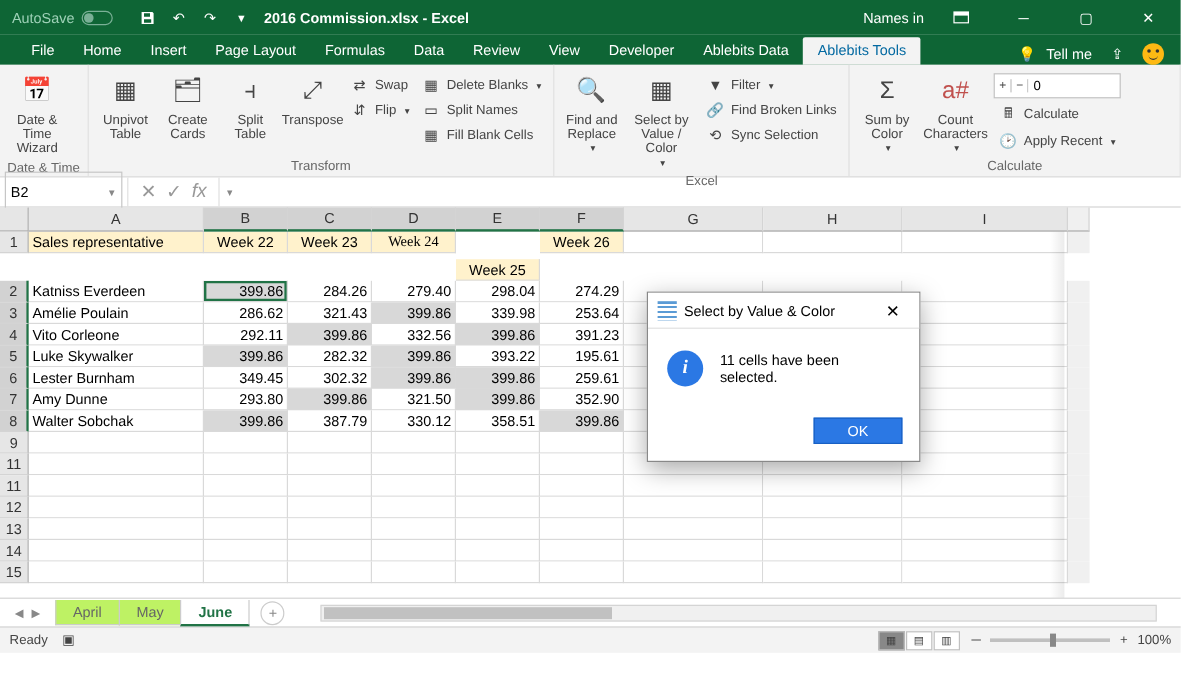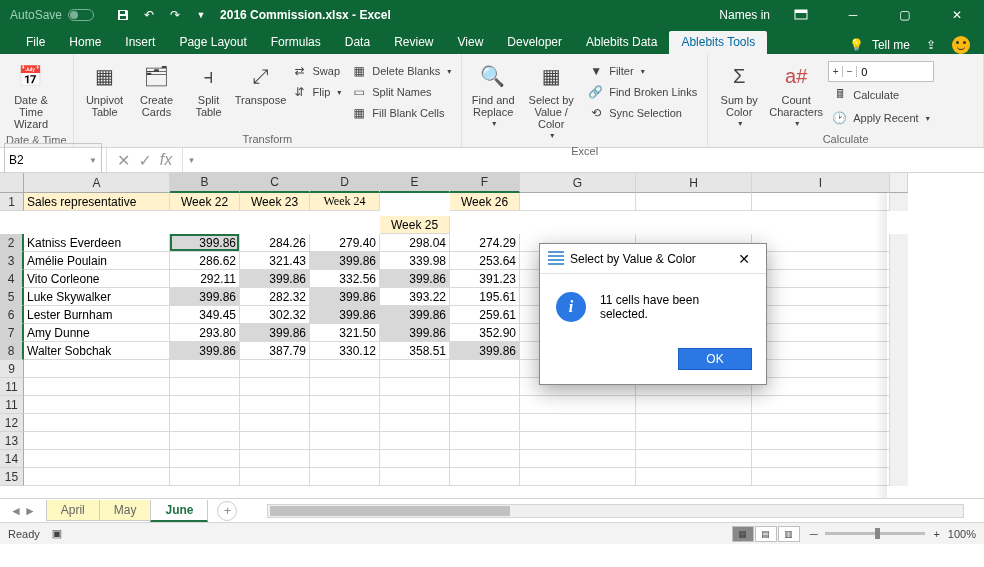--- a/index.html
+++ b/index.html
@@ -58,21 +58,21 @@
 .cell.hdr-cell { background: #fff2cc; font-weight: 400; }
 .cell.num { justify-content: flex-end; }
 .cell.hilite { background: #d8d8d8; }
 .cell.active { box-shadow: inset 0 0 0 2px #217346; }
 .corner { background: #e6e6e6; border-right: 1px solid #aaa; border-bottom: 1px solid #aaa; }
 .shadow-right { position: absolute; top: 20px; bottom: 0; left: 875px; width: 12px; background: linear-gradient(to left, rgba(0,0,0,0.08), transparent); pointer-events: none; }
 
 
 .sheetbar { height: 24px; background: #fff; border-top: 1px solid #d4d4d4; display: flex; align-items: center; font-size: 12px; }
 .sheetnav { display: flex; gap: 2px; padding: 0 10px; color: #888; }
-.stab { padding: 3px 14px; border: 1px solid #ccc; border-top: none; background: #fef9c3; margin-right: -1px; cursor: pointer; color: #666; }
+.stab { padding: 3px 14px; border: 1px solid #ccc; border-top: none; background: #bef264; margin-right: -1px; cursor: pointer; color: #666; }
 .stab.active { border-bottom: 2px solid #217346; color: #217346; font-weight: bold; background: #fff; }
 .addsheet { width: 20px; height: 20px; border: 1px solid #ccc; border-radius: 50%; display: flex; align-items: center; justify-content: center; margin-left: 10px; cursor: pointer; color: #888; }
 .hscroll { flex: 1; margin: 0 20px 0 30px; height: 14px; background: #f0f0f0; border: 1px solid #d4d4d4; position: relative; }
 .hscroll-thumb { position: absolute; left: 2px; top: 1px; width: 240px; height: 10px; background: #c1c1c1; }
 
 
 .statusbar { height: 22px; background: #f3f3f3; border-top: 1px solid #d4d4d4; display: flex; align-items: center; font-size: 11px; padding: 0 8px; color: #444; }
 .statusbar .sp { flex: 1; }
 .viewbtns { display: flex; gap: 1px; }
 .viewbtn { width: 22px; height: 16px; border: 1px solid #c0c0c0; background: #fff; display: flex; align-items: center; justify-content: center; font-size: 9px; }

